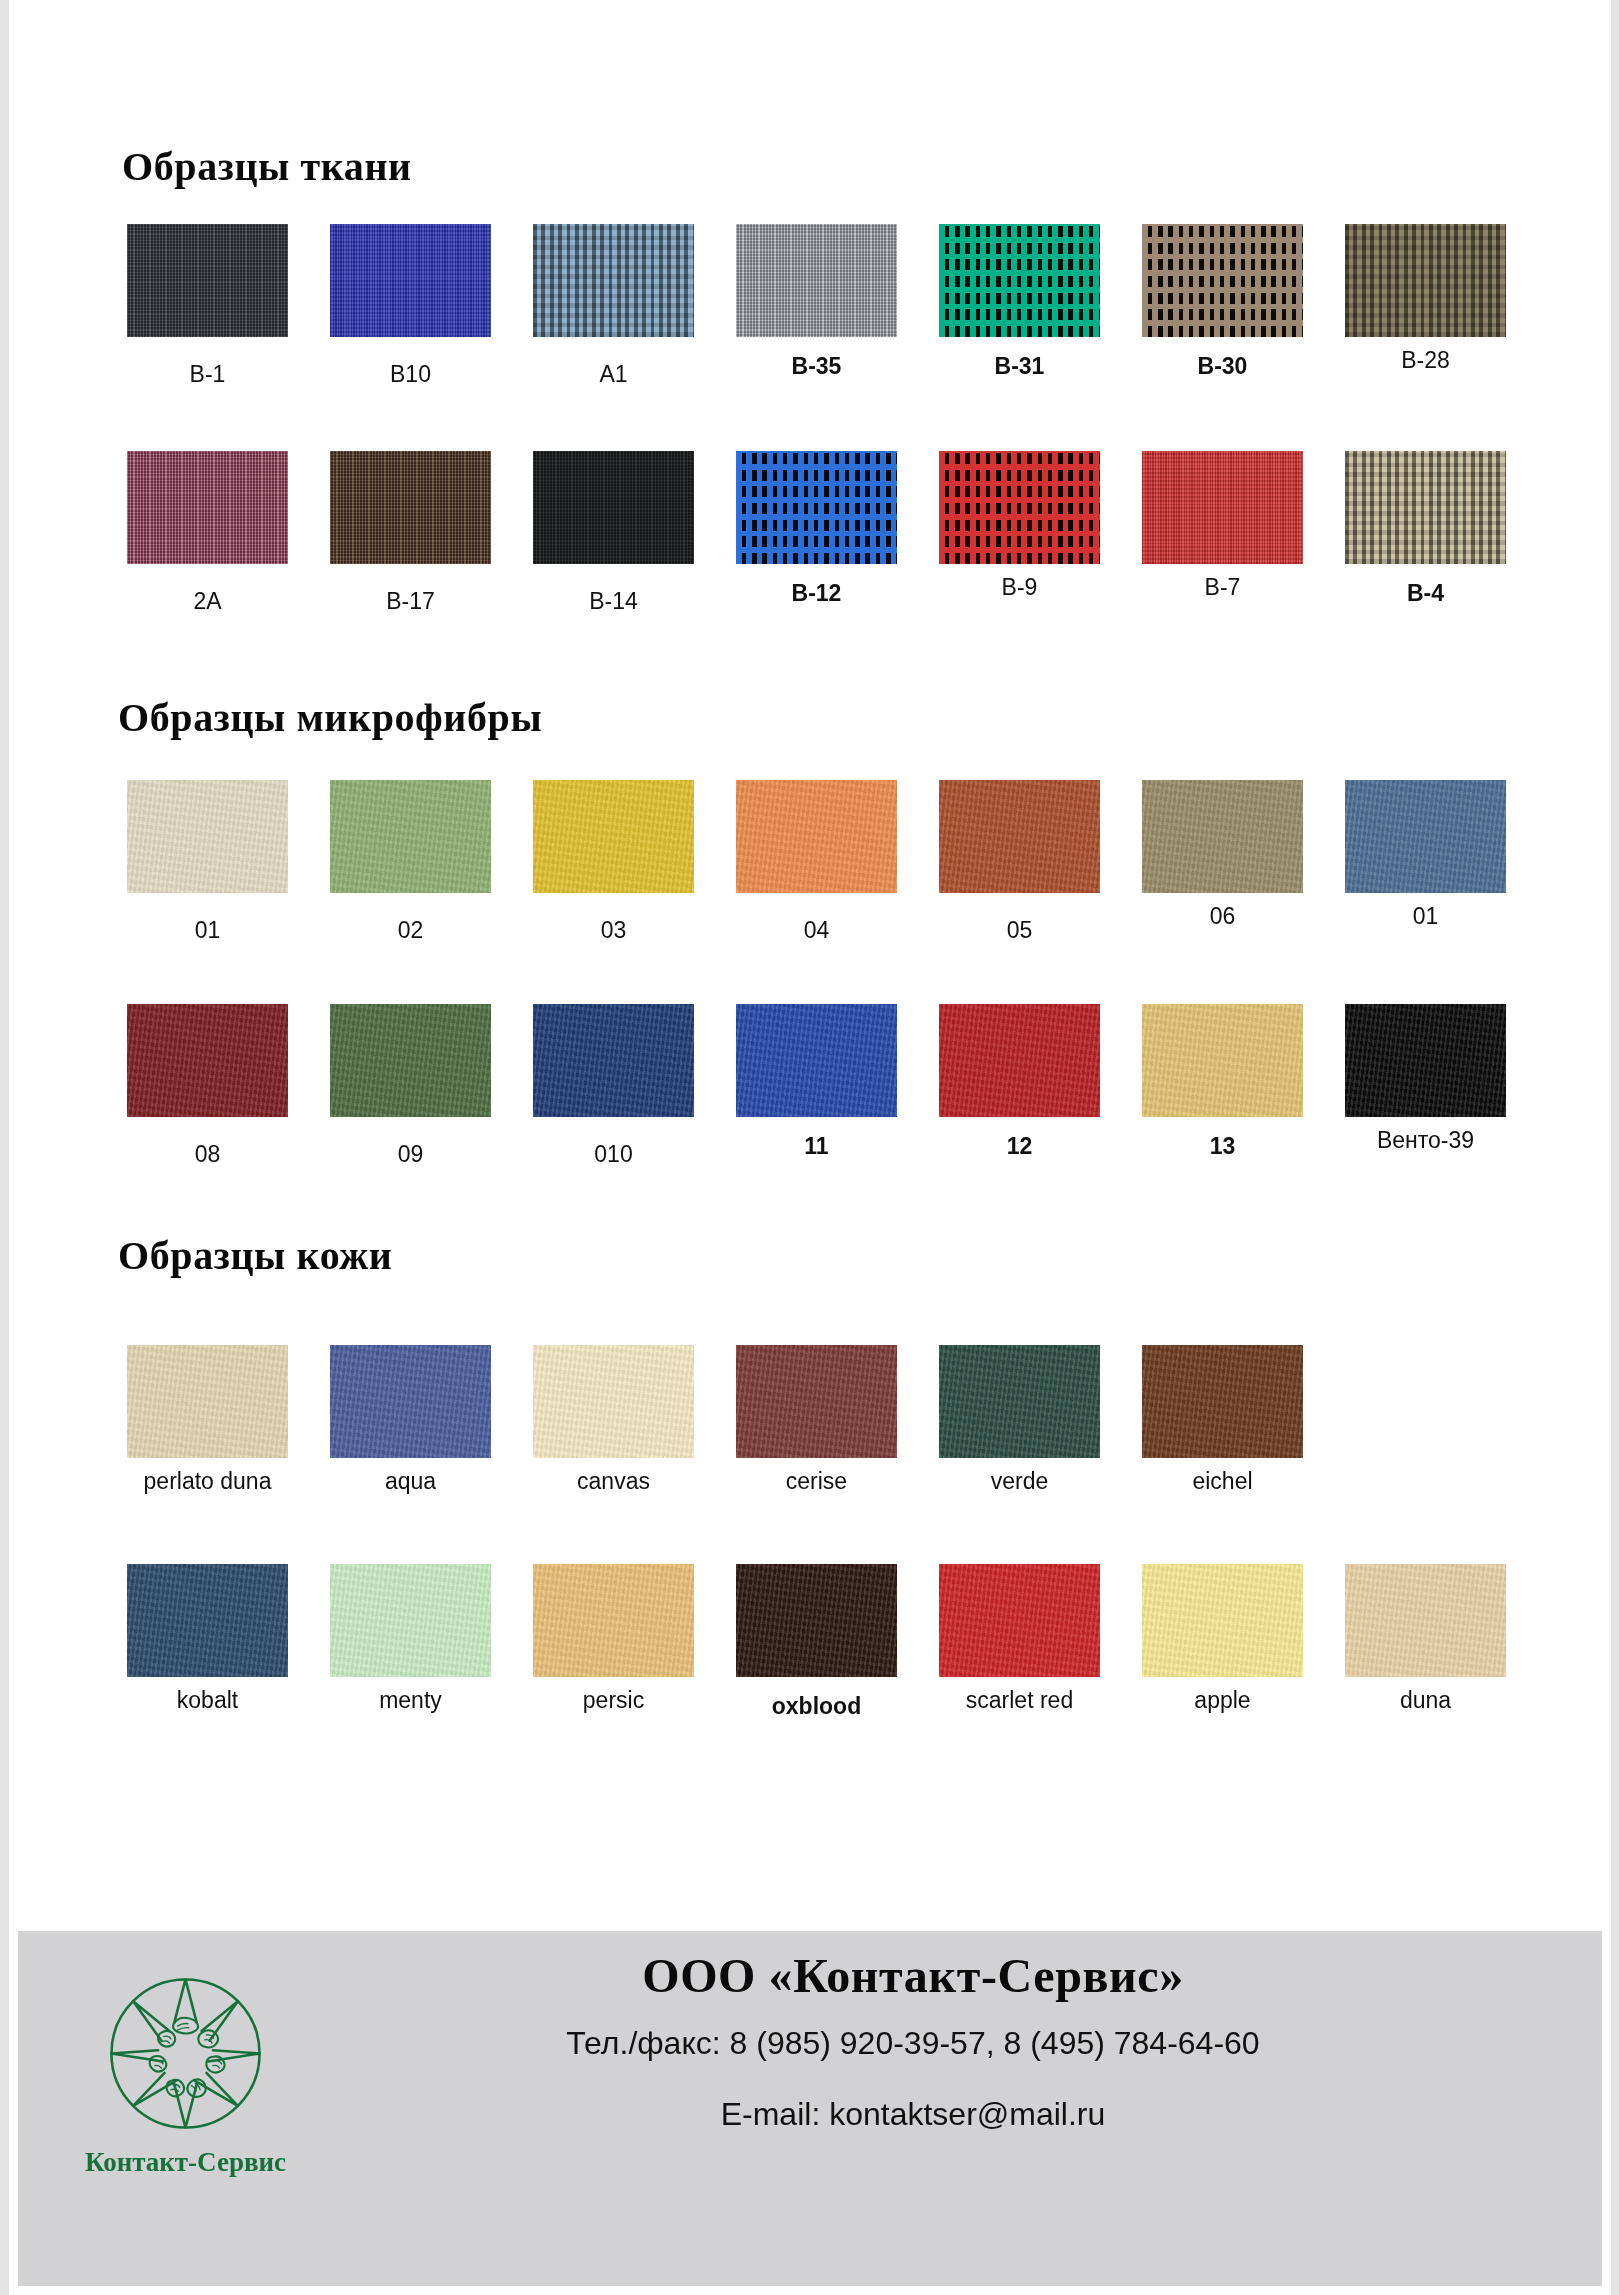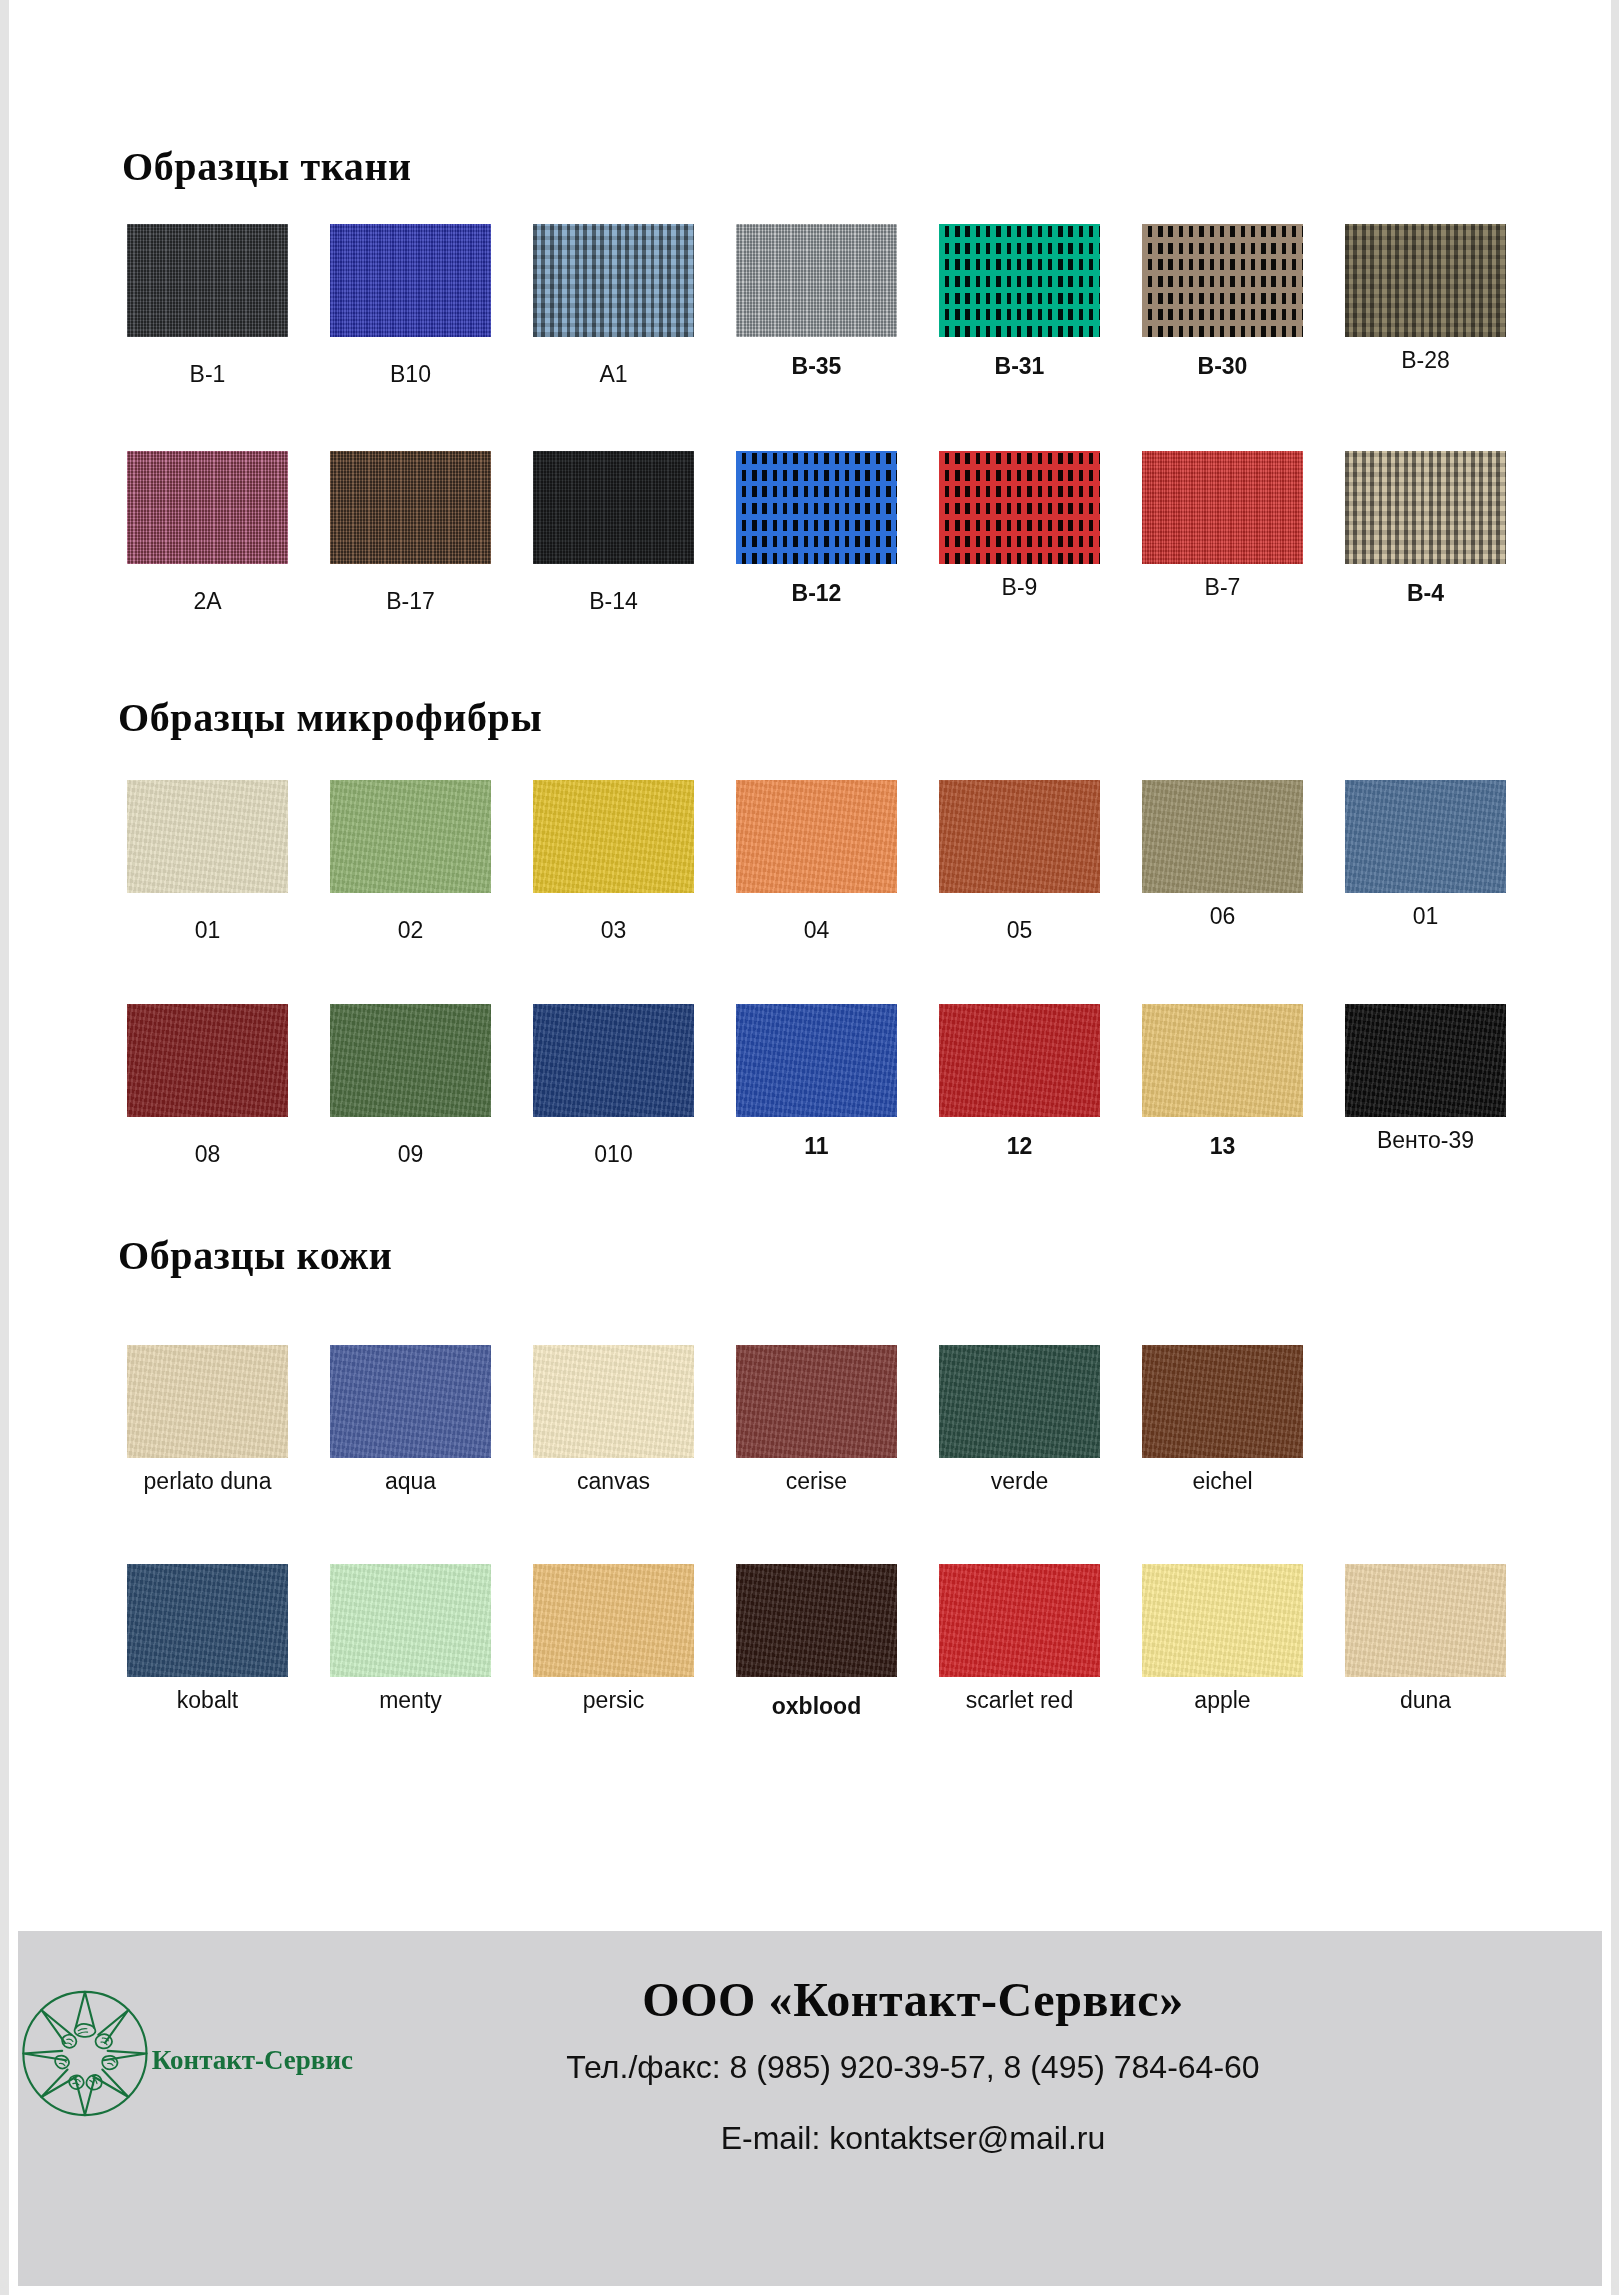--- a/index.html
+++ b/index.html
@@ -115,36 +115,36 @@
     position:absolute;
     left:9px;right:9px;
     top:1931px;
     height:355px;
     background:#d2d2d4;
     display:flex;
     align-items:flex-start;
   }
   .footer-logo{
     width:335px;
-    display:flex;flex-direction:row;align-items:center;
+    display:flex;flex-direction:column;align-items:center;
     padding-top:42px;
   }
   .logo-mark{width:161px;height:161px;display:block;}
   .logo-word{
     font-family:"Liberation Serif", serif;
     font-weight:bold;
     font-size:27px;
     color:#17713c;
     margin-top:13px;
     white-space:nowrap;
   }
   .footer-text{
     flex:1;
     text-align:center;
-    padding-top:44px;
+    padding-top:20px;
     padding-right:129px;
   }
   .company-name{
     font-family:"Liberation Serif", serif;
     font-weight:bold;
     font-size:48px;
     color:#0a0a0a;
     letter-spacing:0.6px;
     margin:0 0 22px 0;
     line-height:1.05;

